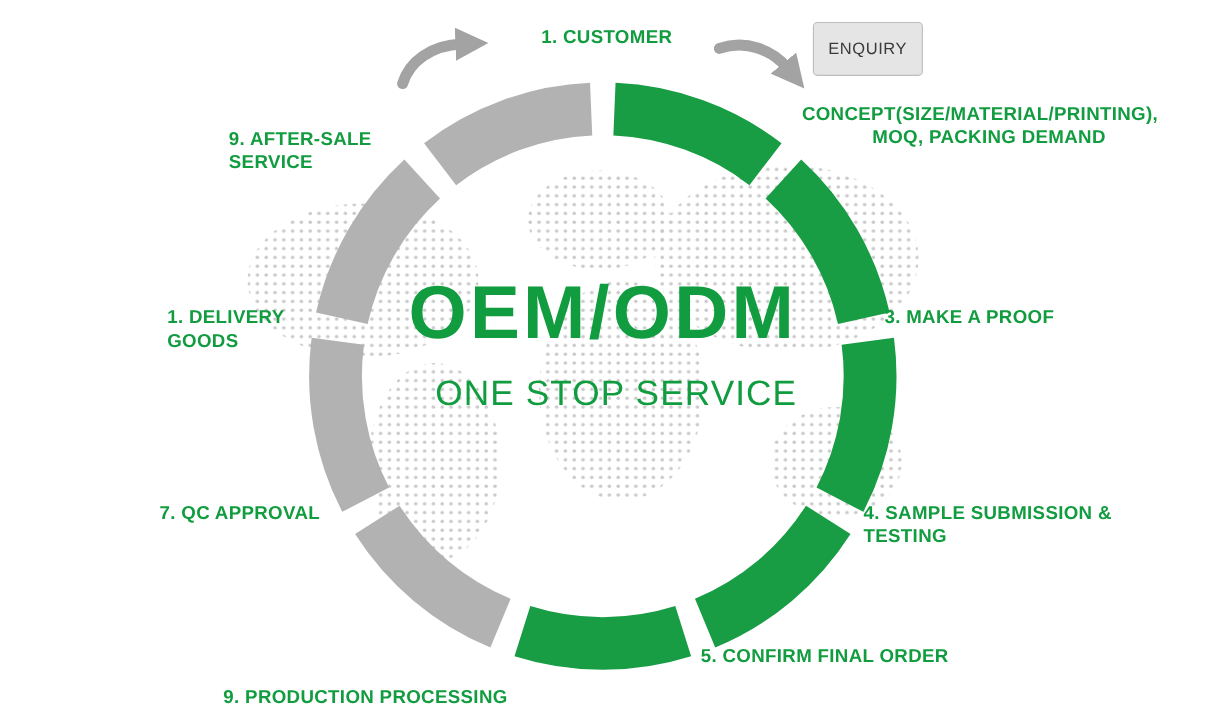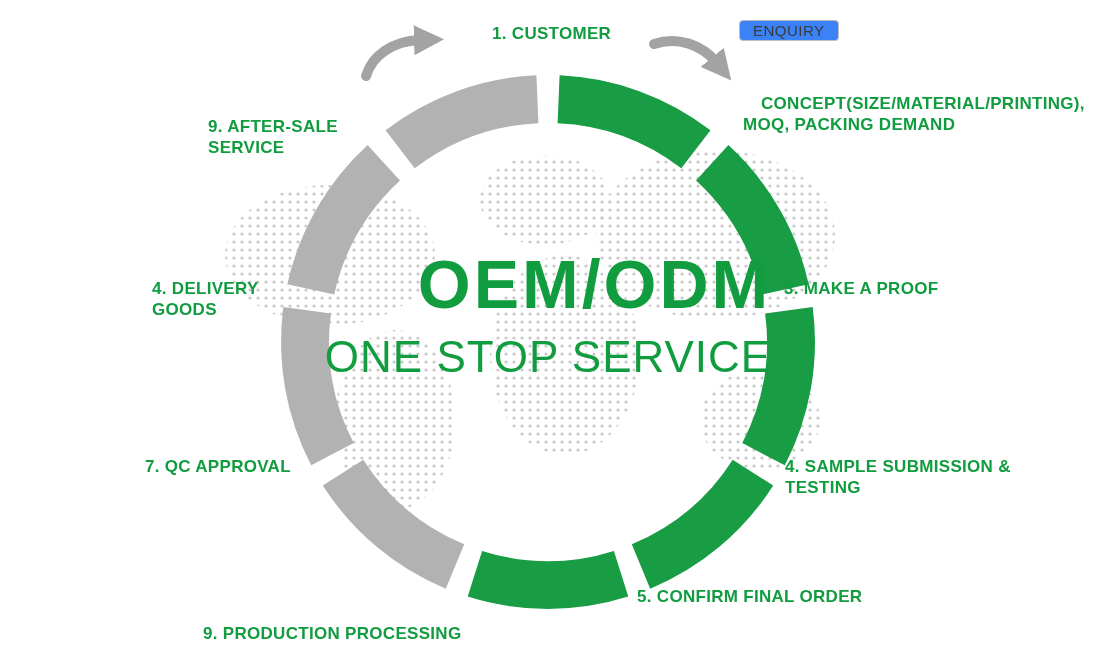--- a/index.html
+++ b/index.html
@@ -24,56 +24,56 @@
     color:var(--text-green);
     font-size:17px;
     font-weight:bold;
     letter-spacing:.3px;
     line-height:21px;
     white-space:nowrap;
     z-index:2;
   }
   .s1{left:492px;top:23px}
   .s2{left:713px;top:93px}
-  .s3{left:784px;top:278px}
+  .s3{left:804px;top:278px}
   .s4{left:785px;top:456px}
   .s5{left:637px;top:586px}
   .s6{left:203px;top:623px}
   .s7{left:145px;top:456px}
   .s8{left:152px;top:278px}
   .s9{left:208px;top:116px}
-  .ind-a{margin-left:48px}
-  .ind-b{margin-left:30px}
+  .ind-a{margin-left:16px}
+  .ind-b{margin-left:80px}
   .center-text{
     position:absolute;
     left:548px;top:248px;
     transform:translateX(-50%);
     text-align:right;
     color:var(--text-green);
     z-index:2;
     white-space:nowrap;
   }
   .center-title{
     font-size:68px;
     font-weight:bold;
     letter-spacing:3px;
     line-height:72px;
   }
   .center-subtitle{
     margin-top:14px;
-    font-size:44px;
+    font-size:32px;
     font-weight:normal;
     letter-spacing:1px;
     line-height:46px;
   }
   .enquiry{
     position:absolute;
     left:739px;top:20px;
-    padding:1px 13px;
-    background:#3b82f6;
+    padding:15px 13px;
+    background:#e5e5e5;
     border:1px solid var(--enquiry-border);
     border-radius:4px;
     color:var(--enquiry-text);
     font-size:15px;
     letter-spacing:.5px;
     z-index:3;
     cursor:pointer;
   }
   .arrow-path{fill:none;stroke:var(--arrow);stroke-linecap:round;}
 </style>
@@ -148,21 +148,21 @@
 
   <div class="step s6">
     <div>9. PRODUCTION PROCESSING</div>
   </div>
 
   <div class="step s7">
     <div>7. QC APPROVAL</div>
   </div>
 
   <div class="step s8">
-    <div>4. DELIVERY</div>
+    <div>1. DELIVERY</div>
     <div>GOODS</div>
   </div>
 
   <div class="step s9">
     <div>9. AFTER-SALE</div>
     <div>SERVICE</div>
   </div>
 
 </div>
 

